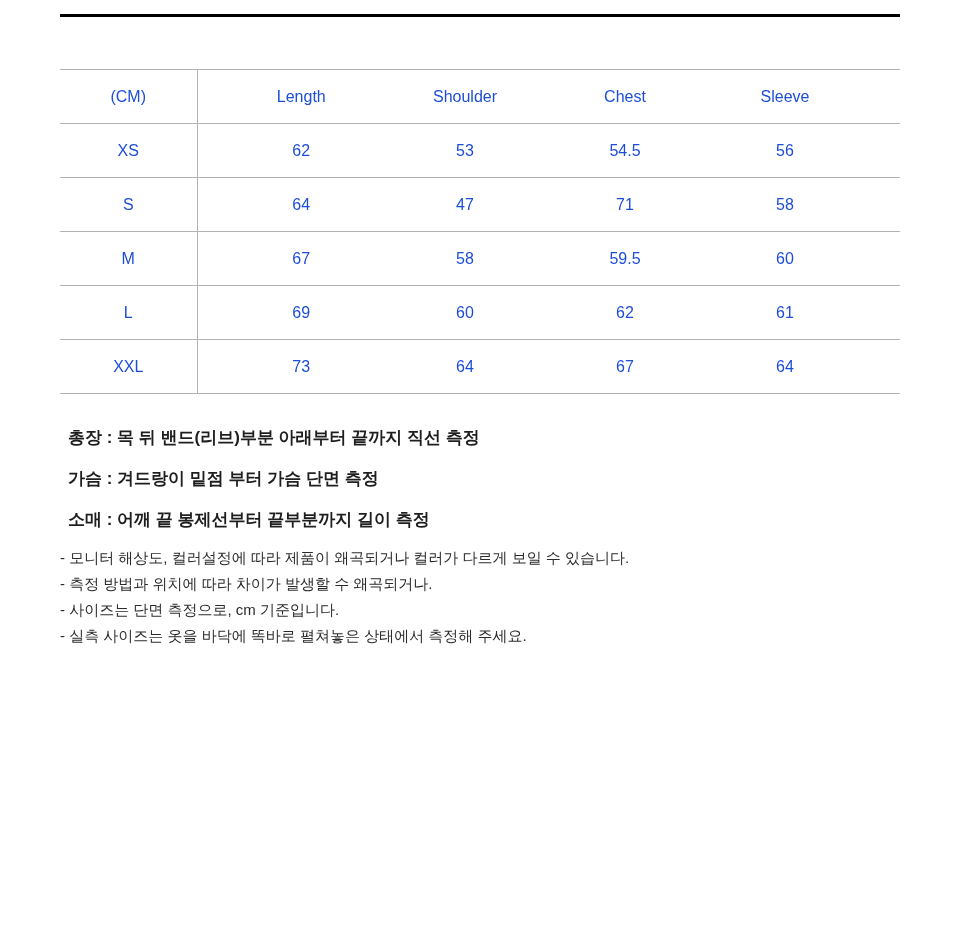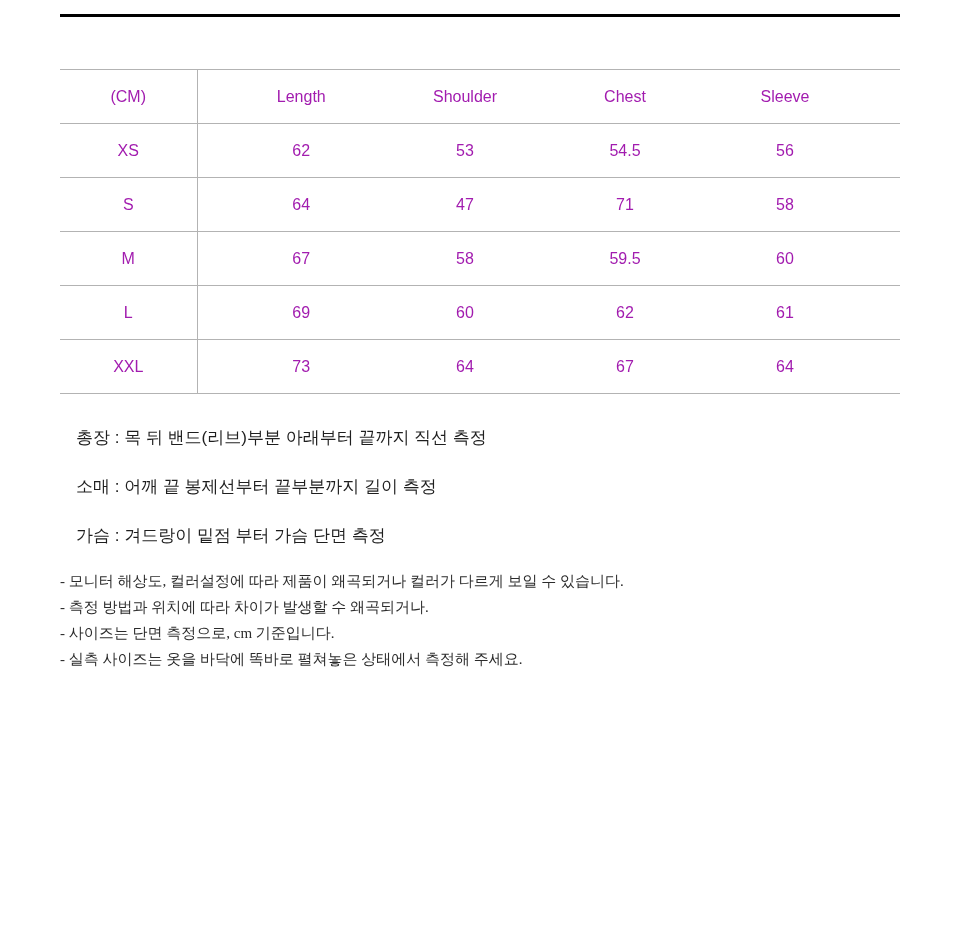--- a/index.html
+++ b/index.html
@@ -33,21 +33,21 @@
     margin-top: 14px;
     width: 840px;
   }
   table.size-table {
     margin-top: 52px;
     width: 840px;
     border-collapse: collapse;
     table-layout: fixed;
     border-bottom: 1px solid #b3b3b3;
     font-size: 16px;
-    color: #a21caf;
+    color: #1d4ed8;
   }
   .size-table col.c1 { width: 137px; }
   .size-table col.c2 { width: 188px; }
   .size-table col.c3 { width: 160px; }
   .size-table col.c4 { width: 160px; }
   .size-table col.c5 { width: 195px; }
   .size-table th, .size-table td {
     height: 53px;
     padding: 0;
     text-align: center;
@@ -61,36 +61,36 @@
   .size-table th:nth-child(2), .size-table td:nth-child(2) {
     padding-left: 20px;
   }
   .size-table th:nth-child(5), .size-table td:nth-child(5) {
     padding-right: 35px;
   }
   .guide {
     margin-top: 27px;
   }
   .guide p {
-    margin: 16px;
+    margin: 8px;
     font-size: 17px;
     line-height: 33px;
     color: #1e1e1e;
     white-space: nowrap;
+    font-weight: bold;
   }
   .notes {
     margin-top: 9px;
   }
   .notes p {
     margin: 0;
     font-size: 15px;
     line-height: 26px;
     color: #2b2b2b;
     white-space: nowrap;
-    font-family: Liberation Serif, serif;
   }
 </style>
 </head>
 <body>
 
 <div class="page">
 
   <div class="title-rule"></div>
 
   <table class="size-table">
@@ -144,22 +144,22 @@
         <td>73</td>
         <td>64</td>
         <td>67</td>
         <td>64</td>
       </tr>
     </tbody>
   </table>
 
   <div class="guide">
     <p>총장 : 목 뒤 밴드(리브)부분 아래부터 끝까지 직선 측정</p>
+    <p>가슴 : 겨드랑이 밑점 부터 가슴 단면 측정</p>
     <p>소매 : 어깨 끝 봉제선부터 끝부분까지 길이 측정</p>
-    <p>가슴 : 겨드랑이 밑점 부터 가슴 단면 측정</p>
   </div>
 
   <div class="notes">
     <p>- 모니터 해상도, 컬러설정에 따라 제품이 왜곡되거나 컬러가 다르게 보일 수 있습니다.</p>
     <p>- 측정 방법과 위치에 따라 차이가 발생할 수 왜곡되거나.</p>
     <p>- 사이즈는 단면 측정으로, cm 기준입니다.</p>
     <p>- 실측 사이즈는 옷을 바닥에 똑바로 펼쳐놓은 상태에서 측정해 주세요.</p>
   </div>
 
 </div>

